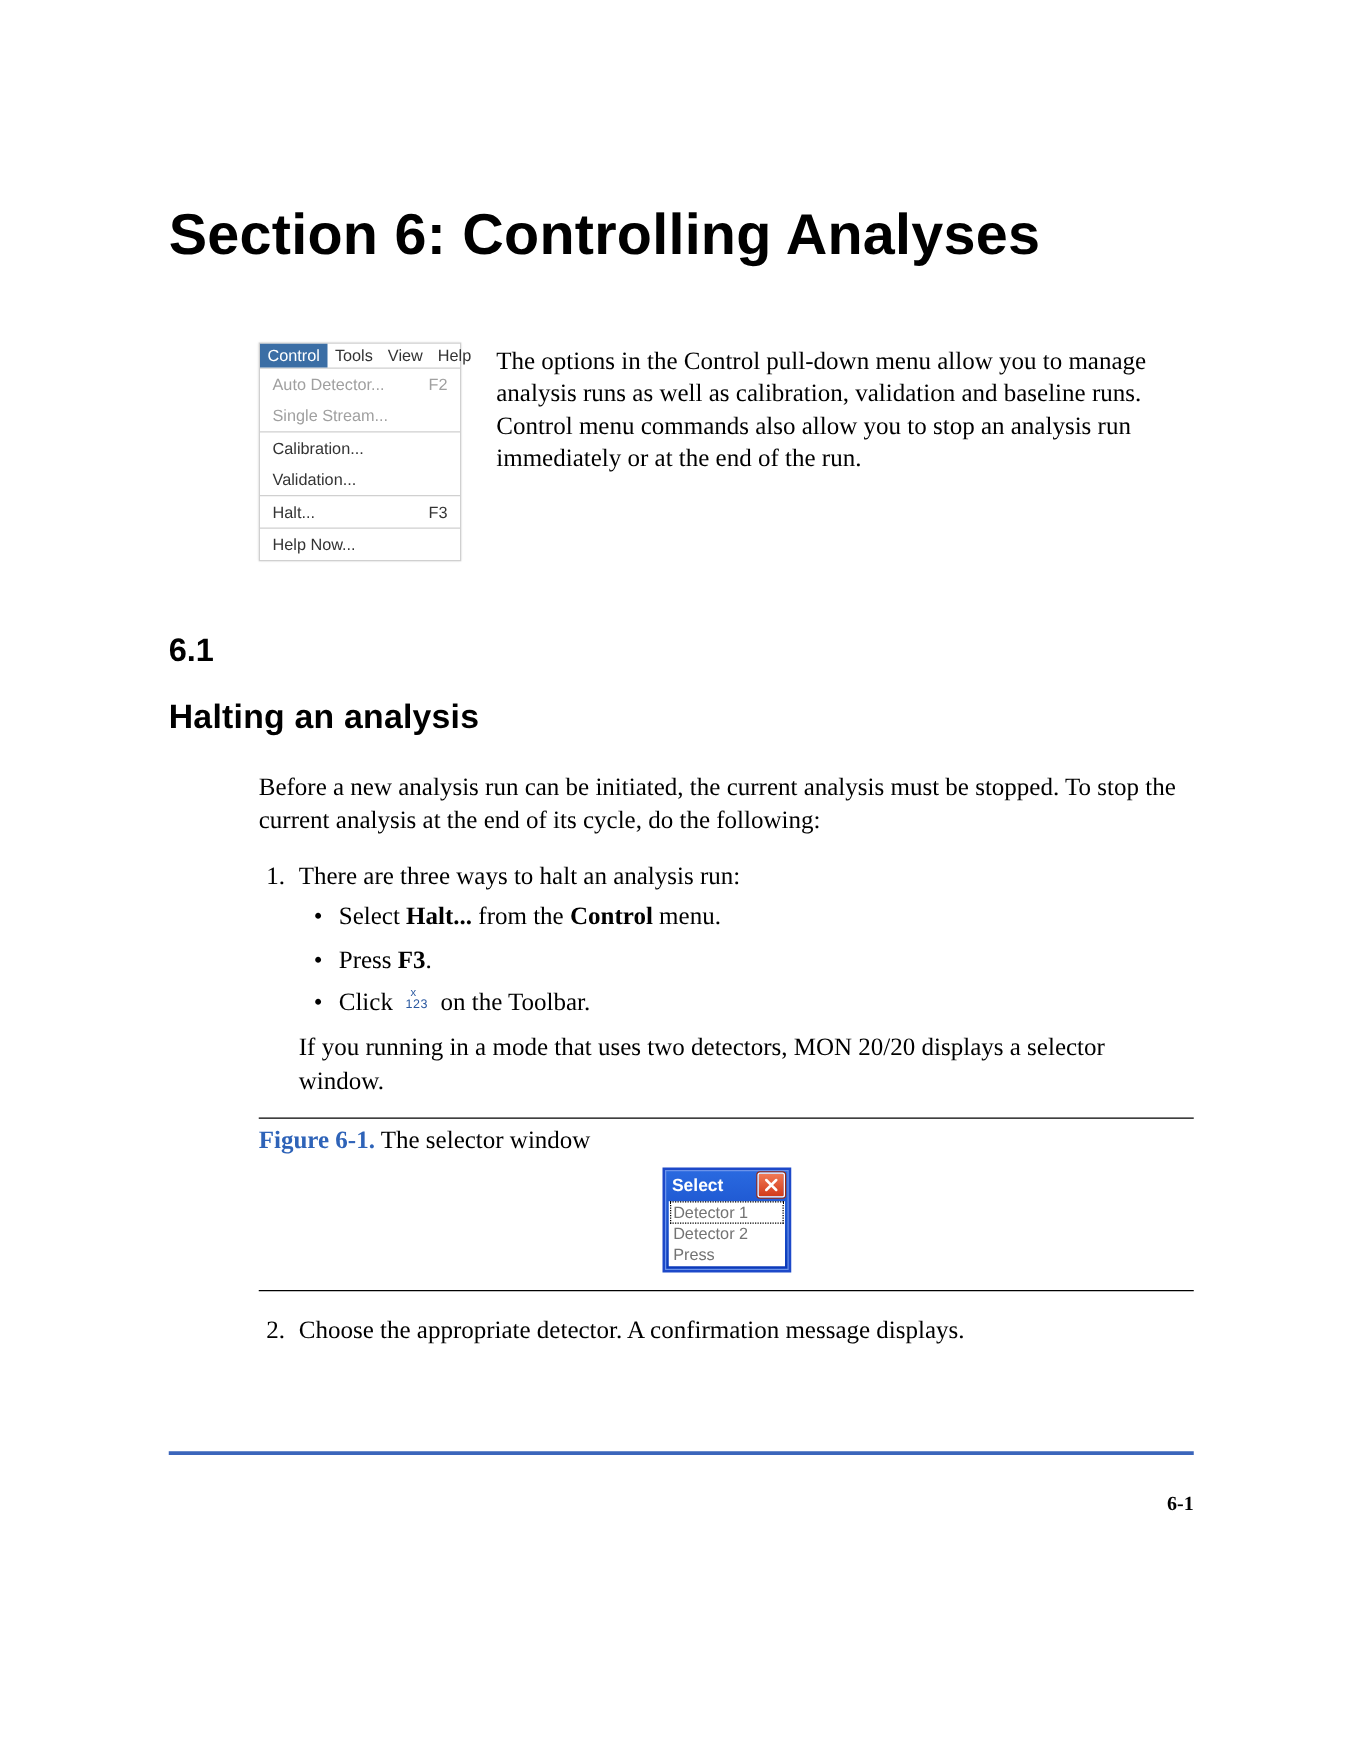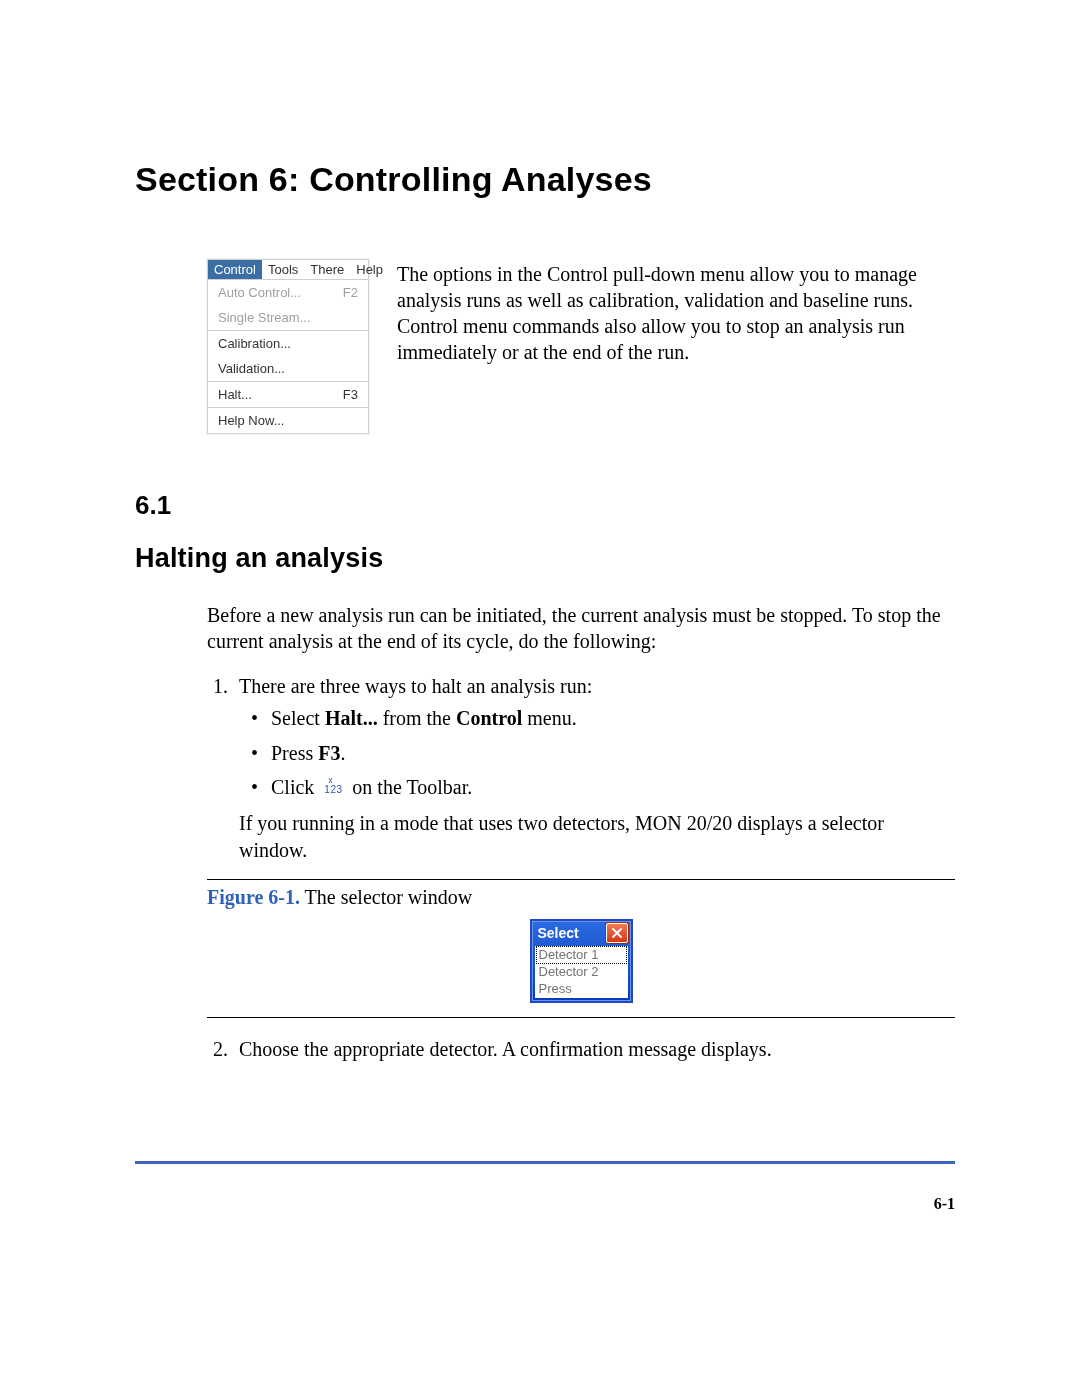--- a/index.html
+++ b/index.html
@@ -13,21 +13,21 @@
   .page {
     width: 1080px;
     height: 1397px;
     position: relative;
     padding: 160px 125px 0 135px;
     box-sizing: border-box;
   }
   h1.section-title {
     font-family: "Segoe UI", "Lucida Sans", Arial, sans-serif;
     font-weight: 700;
-    font-size: 34px;
+    font-size: 46px;
     margin: 0 0 60px 0;
     letter-spacing: 0.2px;
   }
   .intro-row {
     display: flex;
     align-items: flex-start;
     gap: 28px;
     margin-left: 72px;
   }
   .intro-text {
@@ -202,26 +202,26 @@
 <div class="page">
 
   <h1 class="section-title">Section 6: Controlling Analyses</h1>
 
   <div class="intro-row">
 
     <div class="menu">
       <div class="menu-bar">
         <div class="menu-bar-item selected">Control</div>
         <div class="menu-bar-item">Tools</div>
-        <div class="menu-bar-item">There</div>
+        <div class="menu-bar-item">View</div>
         <div class="menu-bar-item">Help</div>
       </div>
       <div class="menu-group">
         <div class="menu-item disabled">
-          <span>Auto Control...</span>
+          <span>Auto Detector...</span>
           <span>F2</span>
         </div>
         <div class="menu-item disabled">
           <span>Single Stream...</span>
           <span></span>
         </div>
       </div>
       <div class="menu-group">
         <div class="menu-item">
           <span>Calibration...</span>

